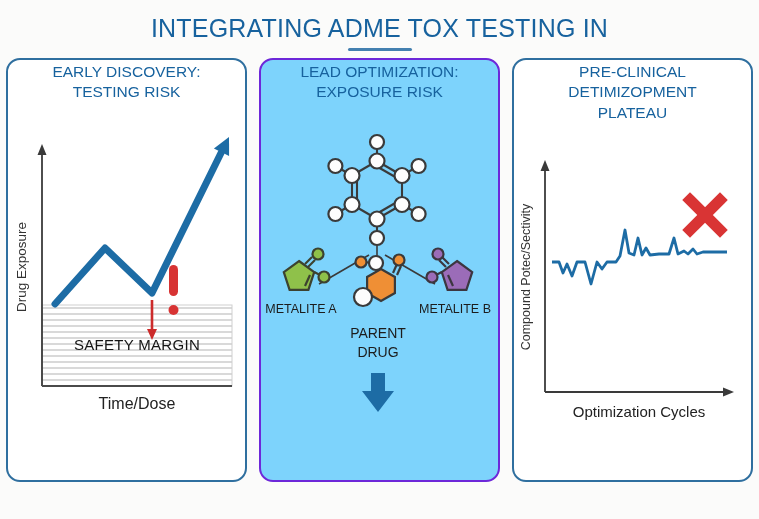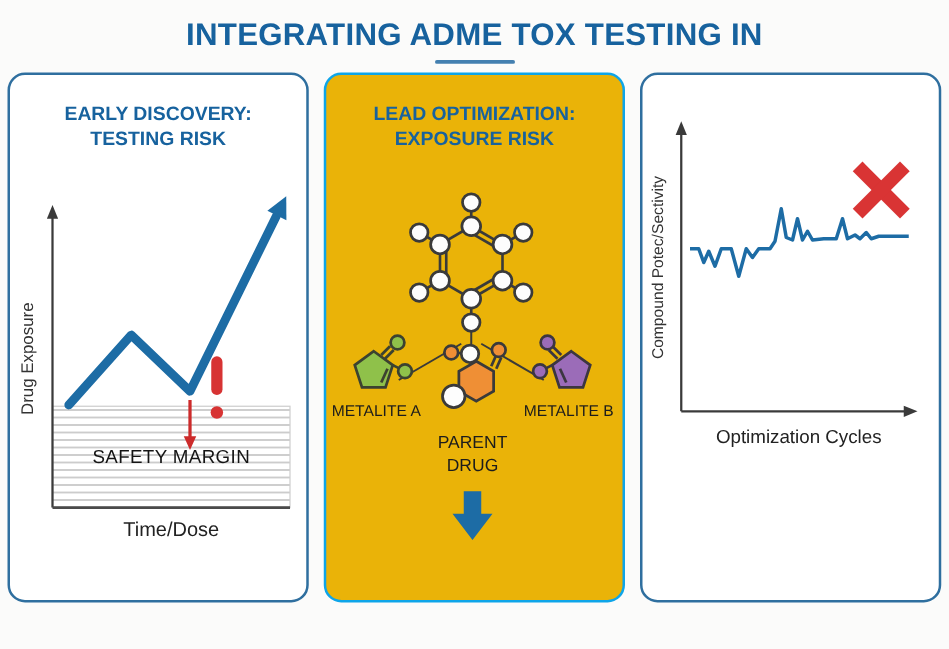--- a/index.html
+++ b/index.html
@@ -1,27 +1,27 @@
 <!DOCTYPE html>
 <html><head>
 <meta charset="utf-8">
 <style>
   html,body{margin:0;padding:0;}
   body{
     width:759px;height:519px;background:#fbfbfa;
     font-family:"Liberation Sans",sans-serif;color:#222;overflow:hidden;
   }
   .title-block{text-align:center;padding-top:13px;}
-  .title-line{color:#17629e;font-weight:bold;font-size:25px;line-height:1.2;letter-spacing:.2px;}
+  .title-line{color:#17629e;font-weight:normal;font-size:25px;line-height:1.2;letter-spacing:.2px;}
   .title-rule{width:64px;height:3px;background:#17629e;opacity:.8;margin:5px auto 0;border-radius:2px;}
   .panels{display:flex;gap:12px;padding:7px 6px 0;}
   .panel{width:241px;height:424px;border-radius:14px;box-sizing:border-box;flex:0 0 auto;}
   .panel-blue{background:#ffffff;border:2.5px solid #2f6f9f;}
-  .panel-gray{background:#eab308;border:2px solid #0ea5e9;}
-  .panel-heading{text-align:center;color:#17629e;font-weight:bold;font-size:15.5px;line-height:1.32;padding-top:22px;}
+  .panel-gray{background:#7dd3fc;border:2px solid #6d28d9;}
+  .panel-heading{text-align:center;color:#17629e;font-weight:normal;font-size:15.5px;line-height:1.32;padding-top:2px;}
   .panel svg{display:block;margin:4px auto 0;}
   .panel svg text{font-family:"Liberation Sans",sans-serif;}
 </style>
 </head>
 <body>
 
 <div class="title-block">
   <div class="title-line">INTEGRATING ADME TOX TESTING IN</div>
   <div class="title-rule"></div>
 </div>
@@ -144,20 +144,25 @@
       <text x="40" y="206" text-anchor="middle" font-size="12.5" fill="#1c1c1c">METALITE A</text>
       <text x="194" y="206" text-anchor="middle" font-size="12.5" fill="#1c1c1c">METALITE B</text>
       <text x="117" y="231" text-anchor="middle" font-size="14" fill="#1c1c1c">PARENT</text>
       <text x="117" y="250" text-anchor="middle" font-size="14" fill="#1c1c1c">DRUG</text>
 
       <polygon points="110,266 124,266 124,284 133,284 117,305 101,284 110,284" fill="#1d6ca5"></polygon>
     </svg>
   </div>
 
   <div class="panel panel-blue">
+    <div class="panel-heading">
+      <div>PRE-CLINICAL</div>
+      <div>DETIMIZOPMENT</div>
+      <div>PLATEAU</div>
+    </div>
     <svg width="227" height="330" viewBox="0 0 227 330">
 
       <line x1="26" y1="42" x2="26" y2="265" stroke="#3a3a3a" stroke-width="1.8"></line>
       <polygon points="26,33 21.5,44 30.5,44" fill="#3a3a3a"></polygon>
       <line x1="26" y1="265" x2="206" y2="265" stroke="#3a3a3a" stroke-width="1.8"></line>
       <polygon points="215,265 204,260.5 204,269.5" fill="#3a3a3a"></polygon>
       <text x="11" y="150" font-size="12.5" fill="#333" text-anchor="middle" transform="rotate(-90 11 150)">Compound Potec/Sectivity</text>
       <text x="120" y="290" text-anchor="middle" font-size="15" fill="#222">Optimization Cycles</text>
 
       <polyline fill="none" stroke="#1d6ca5" stroke-width="2.8" stroke-linejoin="round" points="33,135 40,135 44,146 48,137 53,149 58,135 66,135 72,157 78,135 83,142 88,135 97,135 101,129 106,103 110,126 115,128 119,111 123,128 127,121 131,128 140,127 150,127 155,111 159,127 165,124 169,127 174,122 178,127 184,125 208,125"></polyline>

